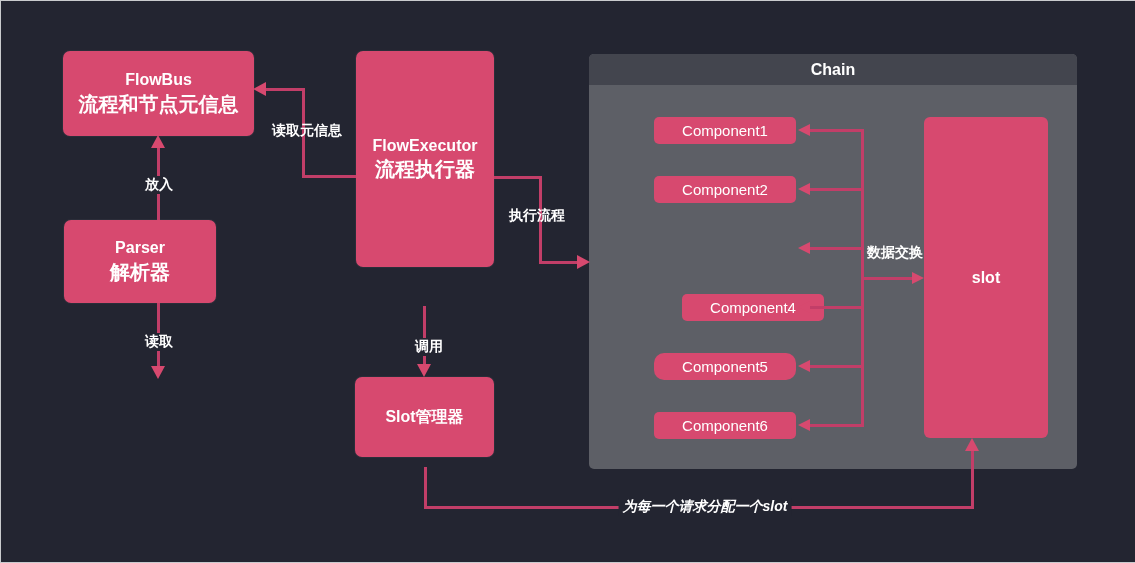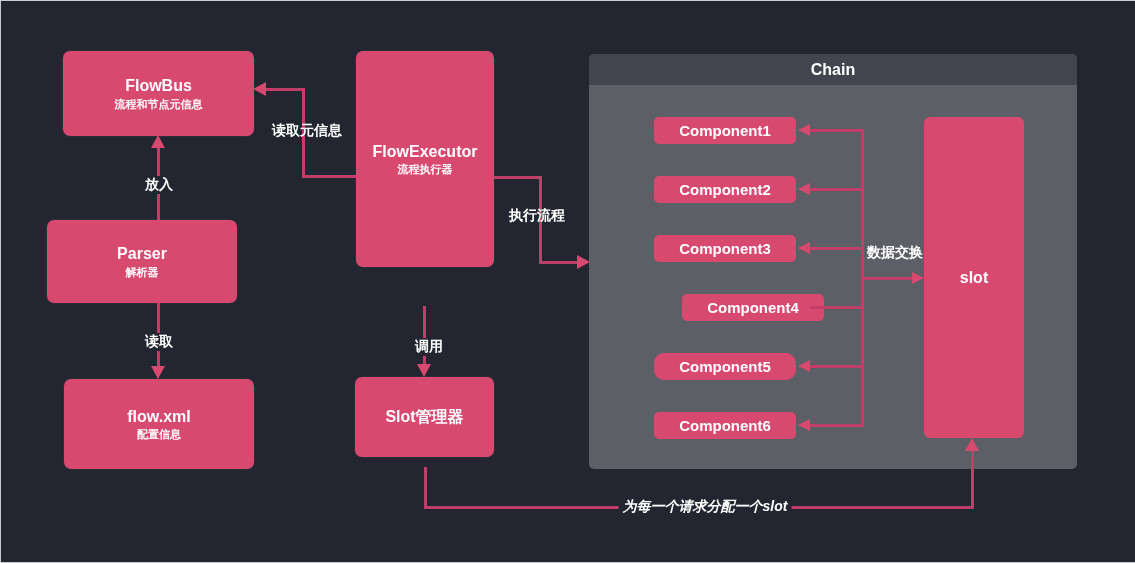--- a/index.html
+++ b/index.html
@@ -17,45 +17,45 @@
   .node{
     position:absolute;
     background:#d7496f;
     border-radius:7px;
     display:flex;flex-direction:column;
     align-items:center;justify-content:center;
     text-align:center;
     box-shadow:0 0 0 1px rgba(255,255,255,0.04);
   }
   .node .title{font-size:16px;font-weight:bold;line-height:1.35;}
-  .node .subtitle{font-size:11px;font-weight:bold;line-height:1.35;}
+  .node .subtitle{font-size:20px;font-weight:bold;line-height:1.35;}
   #flowbus{left:62px;top:50px;width:191px;height:85px;}
-  #parser{left:46px;top:219px;width:190px;height:83px;}
+  #parser{left:63px;top:219px;width:152px;height:83px;}
   #flowxml{left:63px;top:378px;width:190px;height:90px;}
   #flowexecutor{left:355px;top:50px;width:138px;height:216px;}
   #slotmanager{left:354px;top:376px;width:139px;height:80px;}
   
   #chain{
     position:absolute;left:588px;top:53px;width:488px;height:415px;
     background:#5d5f66;border-radius:5px;
   }
   #chain .chain-header{
     position:absolute;left:0;top:0;width:100%;height:31px;
     background:#43454e;border-radius:5px 5px 0 0;
     display:flex;align-items:center;justify-content:center;
     font-size:16px;font-weight:bold;
   }
   .component{
     position:absolute;left:65px;width:142px;height:27px;
     background:#d7496f;border-radius:5px;
     display:flex;align-items:center;justify-content:center;
-    font-size:15px;font-weight:bold;
+    font-size:15px;font-weight:normal;
   }
   #slotbox{
-    position:absolute;left:335px;top:63px;width:100px;height:321px;
+    position:absolute;left:335px;top:63px;width:124px;height:321px;
     background:#d7496f;border-radius:6px;
     display:flex;align-items:center;justify-content:center;
     font-size:16px;font-weight:bold;
   }
   
   .line{position:absolute;background:#c23e68;}
   .arrow{position:absolute;width:0;height:0;}
   .arrow.left{border-top:7px solid transparent;border-bottom:7px solid transparent;border-right:13px solid #d7496f;}
   .arrow.right{border-top:7px solid transparent;border-bottom:7px solid transparent;border-left:13px solid #d7496f;}
   .arrow.up{border-left:7px solid transparent;border-right:7px solid transparent;border-bottom:13px solid #d7496f;}
@@ -80,42 +80,37 @@
   <div class="node" id="flowbus">
     <div class="title">FlowBus</div>
     <div class="subtitle">流程和节点元信息</div>
   </div>
 
   <div class="node" id="parser">
     <div class="title">Parser</div>
     <div class="subtitle">解析器</div>
   </div>
 
-  <div class="node" id="flowxml">
-    <div class="title">flow.xml</div>
-    <div class="subtitle">配置信息</div>
-  </div>
 
   <div class="node" id="flowexecutor">
     <div class="title">FlowExecutor</div>
     <div class="subtitle">流程执行器</div>
   </div>
 
   <div class="node" id="slotmanager">
     <div class="title">Slot管理器</div>
   </div>
 
   <div id="chain">
     <div class="chain-header">
       <span>Chain</span>
     </div>
 
     <div class="component" style="top:63px;">Component1</div>
     <div class="component" style="top:122px;">Component2</div>
-    <div class="component" style="top:181px;">Component3</div>
     <div class="component" style="top:240px;margin-left:28px;">Component4</div>
     <div class="component" style="top:299px;border-radius:10px;">Component5</div>
     <div class="component" style="top:358px;">Component6</div>
 
     <div id="slotbox">
       <span>slot</span>
     </div>
 
     <div class="line" style="left:272px;top:75px;width:3px;height:298px;"></div>
     <div class="line" style="left:221px;top:75px;width:53px;height:3px;"></div>

